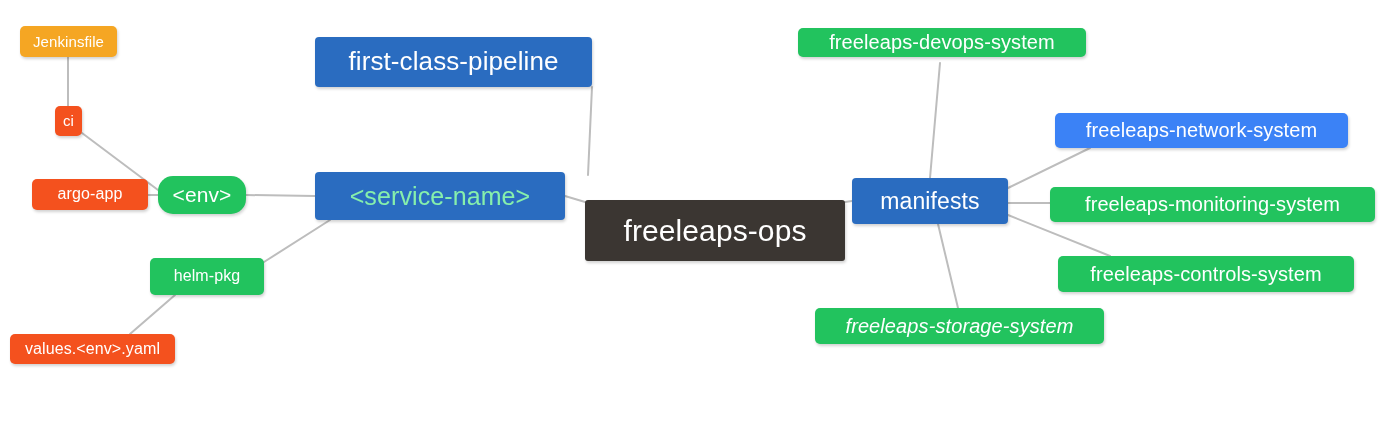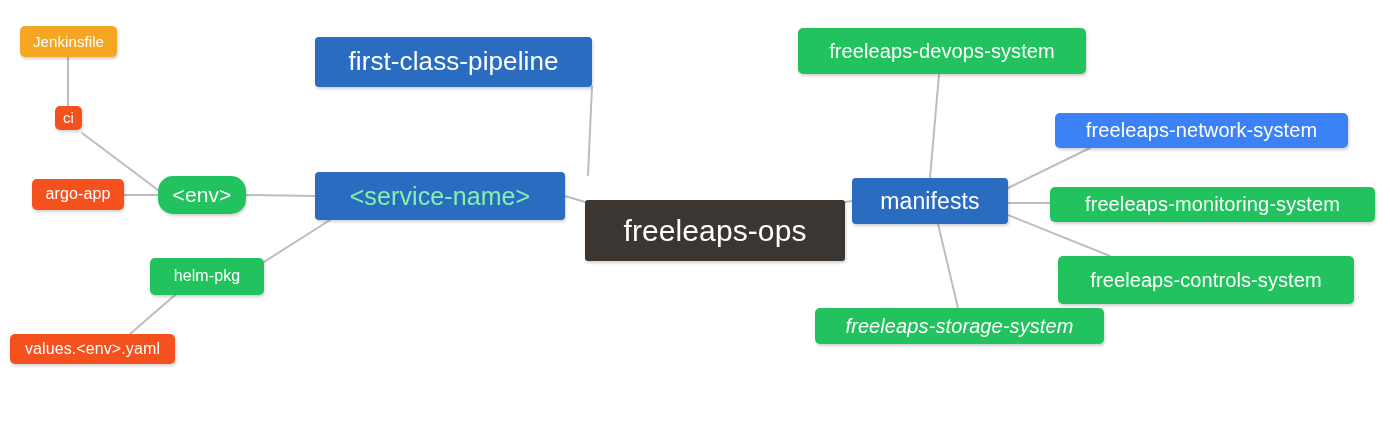--- a/index.html
+++ b/index.html
@@ -88,41 +88,41 @@
       </div>
       <div class="node node-lvl1" style="left: 852px; top: 178px; width: 156px; height: 46px; background: rgb(42, 108, 192); color: rgb(255, 255, 255); font-size: 23px;">
         <span>manifests</span>
       </div>
       <div class="node node-lvl2" style="left: 158px; top: 176px; width: 88px; height: 38px; background: rgb(34, 195, 94); color: rgb(255, 255, 255); font-size: 21px; border-radius: 15px;">
         <span>&lt;env&gt;</span>
       </div>
       <div class="node node-lvl2" style="left: 150px; top: 258px; width: 114px; height: 37px; background: rgb(34, 195, 94); color: rgb(255, 255, 255); font-size: 16px;">
         <span>helm-pkg</span>
       </div>
-      <div class="node node-lvl2" style="left: 798px; top: 28px; width: 288px; height: 46px; background: rgb(34, 195, 94); color: rgb(255, 255, 255); font-size: 20px;">
+      <div class="node node-lvl2" style="left: 798px; top: 28px; width: 288px; height: 29px; background: rgb(34, 195, 94); color: rgb(255, 255, 255); font-size: 20px;">
         <span>freeleaps-devops-system</span>
       </div>
       <div class="node node-lvl2" style="left: 1055px; top: 113px; width: 293px; height: 35px; background: #3b82f6; color: rgb(255, 255, 255); font-size: 20px;">
         <span>freeleaps-network-system</span>
       </div>
       <div class="node node-lvl2" style="left: 1050px; top: 187px; width: 325px; height: 35px; background: rgb(34, 195, 94); color: rgb(255, 255, 255); font-size: 20px;">
         <span>freeleaps-monitoring-system</span>
       </div>
-      <div class="node node-lvl2" style="left: 1058px; top: 256px; width: 296px; height: 48px; background: rgb(34, 195, 94); color: rgb(255, 255, 255); font-size: 20px;">
+      <div class="node node-lvl2" style="left: 1058px; top: 256px; width: 296px; height: 36px; background: rgb(34, 195, 94); color: rgb(255, 255, 255); font-size: 20px;">
         <span>freeleaps-controls-system</span>
       </div>
       <div class="node node-lvl2" style="left: 815px; top: 308px; width: 289px; height: 36px; background: rgb(34, 195, 94); color: rgb(255, 255, 255); font-size: 20px; font-style: italic;">
         <span>freeleaps-storage-system</span>
       </div>
       <div class="node node-lvl3" style="left: 20px; top: 26px; width: 97px; height: 31px; background: rgb(245, 166, 35); color: rgb(255, 255, 255); font-size: 15px;">
         <span>Jenkinsfile</span>
       </div>
-      <div class="node node-lvl3" style="left: 55px; top: 106px; width: 27px; height: 24px; background: rgb(244, 81, 30); color: rgb(255, 255, 255); font-size: 15px;">
+      <div class="node node-lvl3" style="left: 55px; top: 106px; width: 27px; height: 30px; background: rgb(244, 81, 30); color: rgb(255, 255, 255); font-size: 15px;">
         <span>ci</span>
       </div>
-      <div class="node node-lvl3" style="left: 32px; top: 179px; width: 92px; height: 31px; background: rgb(244, 81, 30); color: rgb(255, 255, 255); font-size: 16px;">
+      <div class="node node-lvl3" style="left: 32px; top: 179px; width: 116px; height: 31px; background: rgb(244, 81, 30); color: rgb(255, 255, 255); font-size: 16px;">
         <span>argo-app</span>
       </div>
       <div class="node node-lvl3" style="left: 10px; top: 334px; width: 165px; height: 30px; background: rgb(244, 81, 30); color: rgb(255, 255, 255); font-size: 16px;">
         <span>values.&lt;env&gt;.yaml</span>
       </div>
     </div>
 </div>
 
 </body></html>

